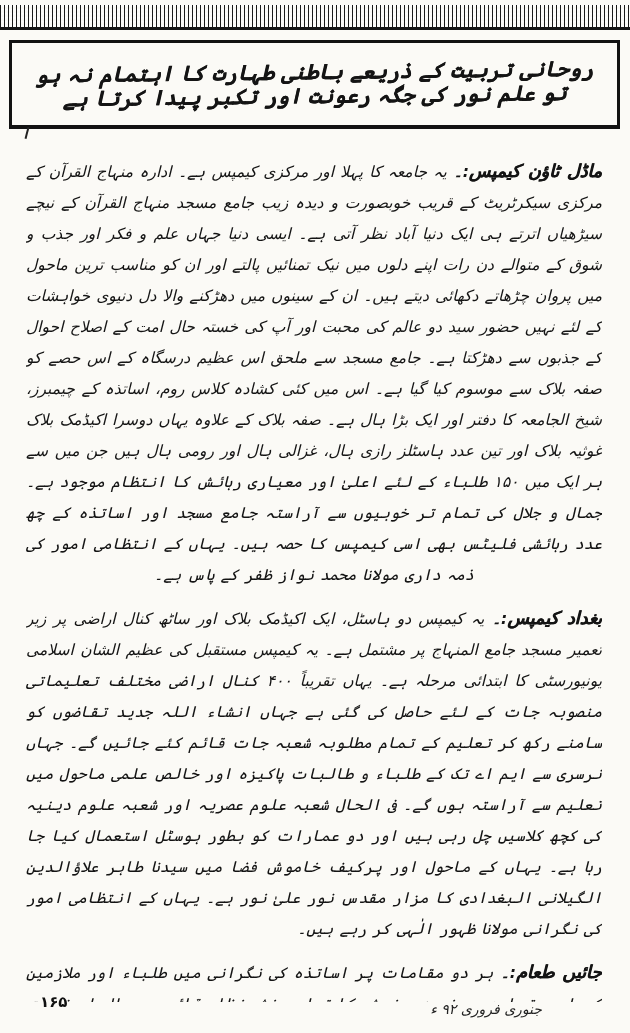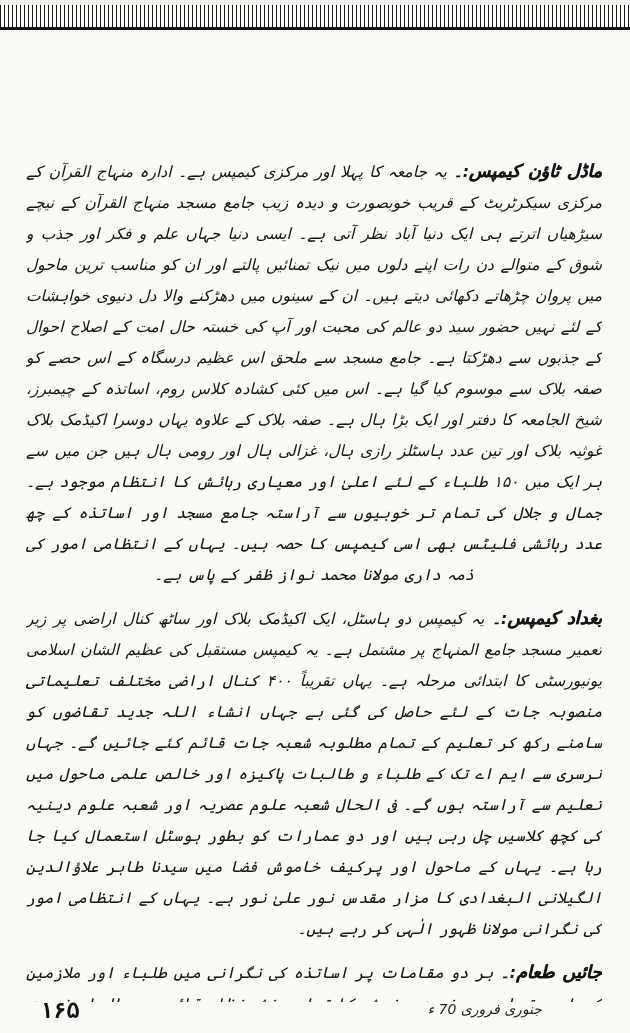--- a/index.html
+++ b/index.html
@@ -41,38 +41,41 @@
   .para{margin:0 0 12px;font-style:italic;}
   .para.center-last{text-align-last:center;}
   .heading{font-weight:bold;font-size:17.5px;text-shadow:0.5px 0 0 currentColor;}
   .sep{font-weight:bold;}
   
   .footer-issue{
     position:absolute;bottom:16px;right:88px;direction:rtl;
     font-size:14px;font-style:italic;color:#222;
   }
   .footer-page{
-    position:absolute;bottom:8px;left:40px;
-    font-size:22px;font-weight:bold;letter-spacing:2px;color:#111;font-family:Liberation Mono, monospace;
+    position:absolute;bottom:22px;left:40px;
+    font-size:15px;font-weight:bold;letter-spacing:2px;color:#111;
   }
 </style>
 </head>
 <body>
 
 <div class="page">
 
   <div class="halftone"></div>
 
+  <div class="quote-box">
+    <div class="quote">روحانی تربیت کے ذریعے باطنی طہارت کا اہتمام نہ ہو تو علم نور کی جگہ رعونت اور تکبر پیدا کرتا ہے</div>
+  </div>
 
   <div class="content">
 
     <p class="para center-last"><b class="heading">ماڈل ٹاؤن کیمپس</b><b class="sep">:۔ </b><span>یہ جامعہ کا پہلا اور مرکزی کیمپس ہے۔ ادارہ منہاج القرآن کے مرکزی سیکرٹریٹ کے قریب خوبصورت و دیدہ زیب جامع مسجد منہاج القرآن کے نیچے سیڑھیاں اترتے ہی ایک دنیا آباد نظر آتی ہے۔ ایسی دنیا جہاں علم و فکر اور جذب و شوق کے متوالے دن رات اپنے دلوں میں نیک تمنائیں پالتے اور ان کو مناسب ترین ماحول میں پروان چڑھاتے دکھائی دیتے ہیں۔ ان کے سینوں میں دھڑکنے والا دل دنیوی خواہشات کے لئے نہیں حضور سید دو عالم کی محبت اور آپ کی خستہ حال امت کے اصلاح احوال کے جذبوں سے دھڑکتا ہے۔ جامع مسجد سے ملحق اس عظیم درسگاہ کے اس حصے کو صفہ بلاک سے موسوم کیا گیا ہے۔ اس میں کئی کشادہ کلاس روم، اساتذہ کے چیمبرز، شیخ الجامعہ کا دفتر اور ایک بڑا ہال ہے۔ صفہ بلاک کے علاوہ یہاں دوسرا اکیڈمک بلاک غوثیہ بلاک اور تین عدد ہاسٹلز رازی ہال، غزالی ہال اور رومی ہال ہیں جن میں سے ہر ایک میں ۱۵۰ طلباء کے لئے اعلیٰ اور معیاری رہائش کا انتظام موجود ہے۔ جمال و جلال کی تمام تر خوبیوں سے آراستہ جامع مسجد اور اساتذہ کے چھ عدد رہائشی فلیٹس بھی اسی کیمپس کا حصہ ہیں۔ یہاں کے انتظامی امور کی ذمہ داری مولانا محمد نواز ظفر کے پاس ہے۔</span></p>
 
     <p class="para"><b class="heading">بغداد کیمپس</b><b class="sep">:۔ </b><span>یہ کیمپس دو ہاسٹل، ایک اکیڈمک بلاک اور ساٹھ کنال اراضی پر زیر تعمیر مسجد جامع المنہاج پر مشتمل ہے۔ یہ کیمپس مستقبل کی عظیم الشان اسلامی یونیورسٹی کا ابتدائی مرحلہ ہے۔ یہاں تقریباً ۴۰۰ کنال اراضی مختلف تعلیماتی منصوبہ جات کے لئے حاصل کی گئی ہے جہاں انشاء اللہ جدید تقاضوں کو سامنے رکھ کر تعلیم کے تمام مطلوبہ شعبہ جات قائم کئے جائیں گے۔ جہاں نرسری سے ایم اے تک کے طلباء و طالبات پاکیزہ اور خالص علمی ماحول میں تعلیم سے آراستہ ہوں گے۔ فی الحال شعبہ علوم عصریہ اور شعبہ علوم دینیہ کی کچھ کلاسیں چل رہی ہیں اور دو عمارات کو بطور ہوسٹل استعمال کیا جا رہا ہے۔ یہاں کے ماحول اور پرکیف خاموش فضا میں سیدنا طاہر علاؤالدین الگیلانی البغدادی کا مزار مقدس نور علیٰ نور ہے۔ یہاں کے انتظامی امور کی نگرانی مولانا ظہور الٰہی کر رہے ہیں۔</span></p>
 
     <p class="para center-last"><b class="heading">جائیں طعام</b><b class="sep">:۔ </b><span>ہر دو مقامات پر اساتذہ کی نگرانی میں طلباء اور ملازمین کے باہمی تعاون سے خورد و نوش کا تسلی بخش نظام قائم ہے۔ طلباء خدمت ملی کے جذبے سے باری باری ہر ماہ اپنے ساتھیوں کی خدمت کرتے ہیں۔</span></p>
 
   </div>
 
-  <div class="footer-issue">جنوری فروری 70 ء</div>
+  <div class="footer-issue">جنوری فروری ۹۲ ء</div>
   <div class="footer-page">۱۶۵</div>
 
 </div>
 
 </body></html>

